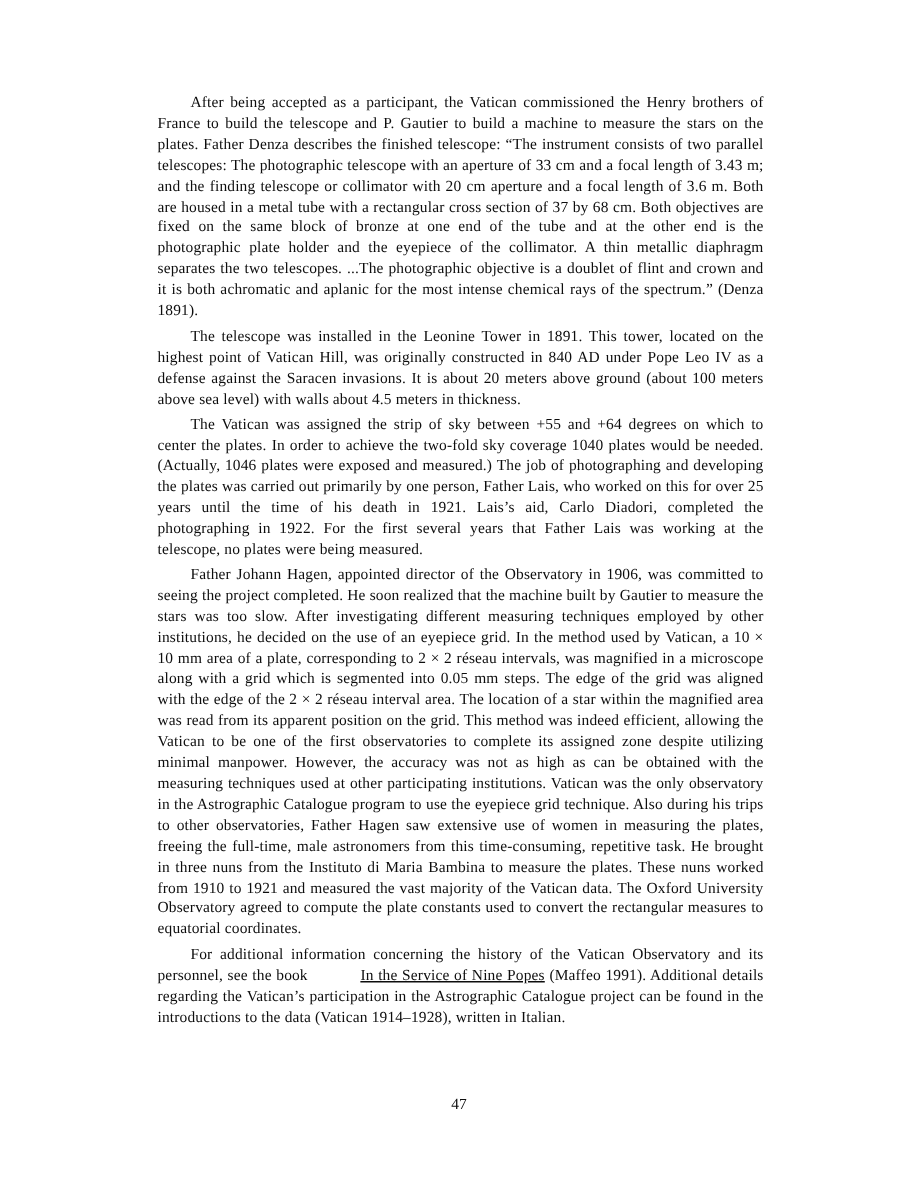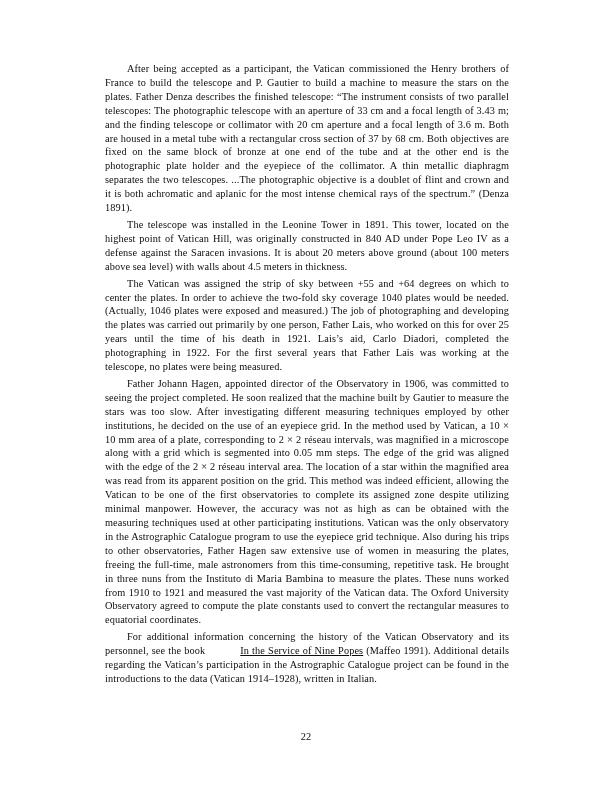--- a/index.html
+++ b/index.html
@@ -51,14 +51,14 @@
 <body>
 
 <div class="page">
   <div class="text-block">
     <p class="para">After being accepted as a participant, the Vatican commissioned the Henry brothers of France to build the telescope and P. Gautier to build a machine to measure the stars on the plates. Father Denza describes the finished telescope: “The instrument consists of two parallel telescopes: The photographic telescope with an aperture of 33 cm and a focal length of 3.43 m; and the finding telescope or collimator with 20 cm aperture and a focal length of 3.6 m. Both are housed in a metal tube with a rectangular cross section of 37 by 68 cm. Both objectives are fixed on the same block of bronze at one end of the tube and at the other end is the photographic plate holder and the eyepiece of the collimator. A thin metallic diaphragm separates the two telescopes. ...The photographic objective is a doublet of flint and crown and it is both achromatic and aplanic for the most intense chemical rays of the spectrum.” (Denza 1891).</p>
     <p class="para">The telescope was installed in the Leonine Tower in 1891. This tower, located on the highest point of Vatican Hill, was originally constructed in 840 AD under Pope Leo IV as a defense against the Saracen invasions. It is about 20 meters above ground (about 100 meters above sea level) with walls about 4.5 meters in thickness.</p>
     <p class="para">The Vatican was assigned the strip of sky between +55 and +64 degrees on which to center the plates. In order to achieve the two-fold sky coverage 1040 plates would be needed. (Actually, 1046 plates were exposed and measured.) The job of photographing and developing the plates was carried out primarily by one person, Father Lais, who worked on this for over 25 years until the time of his death in 1921. Lais’s aid, Carlo Diadori, completed the photographing in 1922. For the first several years that Father Lais was working at the telescope, no plates were being measured.</p>
     <p class="para">Father Johann Hagen, appointed director of the Observatory in 1906, was committed to seeing the project completed. He soon realized that the machine built by Gautier to measure the stars was too slow. After investigating different measuring techniques employed by other institutions, he decided on the use of an eyepiece grid. In the method used by Vatican, a 10 × 10 mm area of a plate, corresponding to 2 × 2 réseau intervals, was magnified in a microscope along with a grid which is segmented into 0.05 mm steps. The edge of the grid was aligned with the edge of the 2 × 2 réseau interval area. The location of a star within the magnified area was read from its apparent position on the grid. This method was indeed efficient, allowing the Vatican to be one of the first observatories to complete its assigned zone despite utilizing minimal manpower. However, the accuracy was not as high as can be obtained with the measuring techniques used at other participating institutions. Vatican was the only observatory in the Astrographic Catalogue program to use the eyepiece grid technique. Also during his trips to other observatories, Father Hagen saw extensive use of women in measuring the plates, freeing the full-time, male astronomers from this time-consuming, repetitive task. He brought in three nuns from the Instituto di Maria Bambina to measure the plates. These nuns worked from 1910 to 1921 and measured the vast majority of the Vatican data. The Oxford University Observatory agreed to compute the plate constants used to convert the rectangular measures to equatorial coordinates.</p>
     <p class="para"><span>For additional information concerning the history of the Vatican Observatory and its personnel, see the book </span><span class="book-title">In the Service of Nine Popes</span><span> (Maffeo 1991). Additional details regarding the Vatican’s participation in the Astrographic Catalogue project can be found in the introductions to the data (Vatican 1914–1928), written in Italian.</span></p>
   </div>
-  <div class="page-number">22</div>
+  <div class="page-number">47</div>
 </div>
 
 </body></html>

